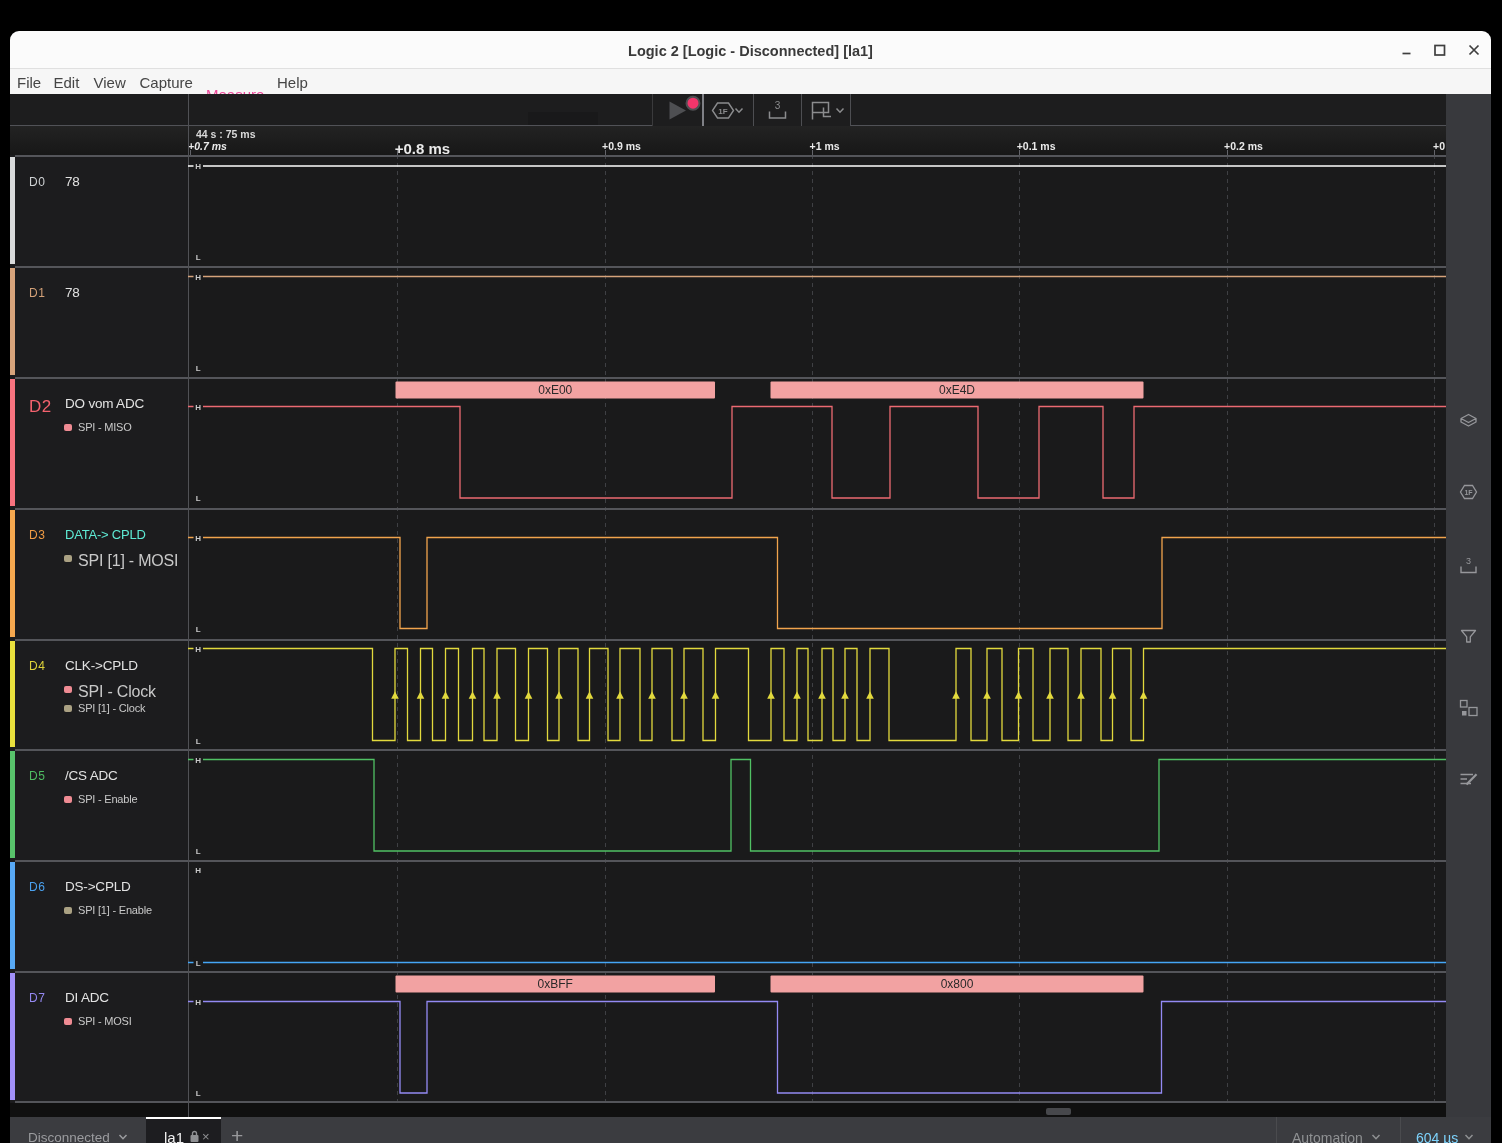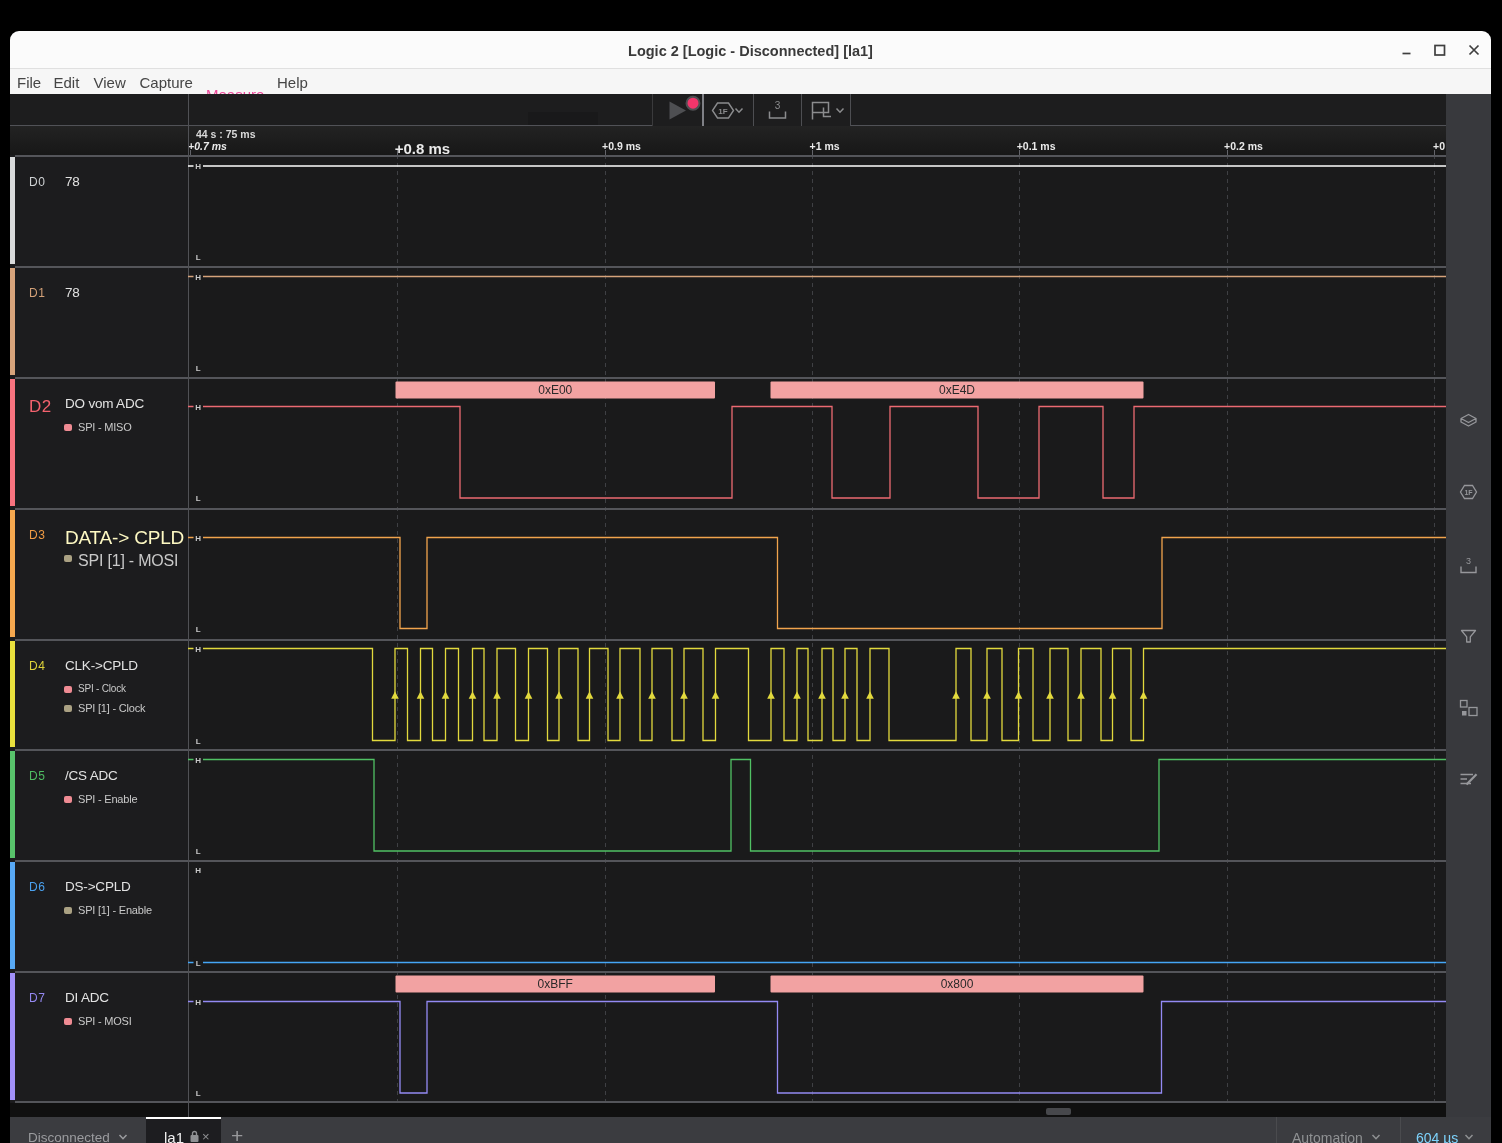--- a/index.html
+++ b/index.html
@@ -85,28 +85,28 @@
 <div class="abs" style="left:0;top:237px;width:5px;height:107px;background:#d6a37b;"></div>
 <div class="txt" style="left:19px;top:255px;font-size:12px;letter-spacing:0.5px;color:#d2a077;text-align:right;">D1</div>
 <div class="txt" style="left:55px;top:253.5px;font-size:13.5px;letter-spacing:-0.2px;color:#e2e2e2;">78</div>
 <div class="abs" style="left:0;top:348px;width:5px;height:127px;background:#f8737f;"></div>
 <div class="txt" style="left:19px;top:366px;font-size:17px;letter-spacing:0.5px;color:#f4626e;">D2</div>
 <div class="txt" style="left:55px;top:364.5px;font-size:13.5px;letter-spacing:-0.2px;color:#e2e2e2;">DO vom ADC</div>
 <div class="abs" style="left:54px;top:392.5px;width:7.5px;height:7.5px;border-radius:2px;background:#ef8b93;"></div>
 <div class="txt" style="left:68px;top:390px;font-size:11px;letter-spacing:-0.2px;color:#c9c9c9;">SPI - MISO</div>
 <div class="abs" style="left:0;top:479px;width:5px;height:127px;background:#f6a84f;"></div>
 <div class="txt" style="left:19px;top:497px;font-size:12px;letter-spacing:0.5px;color:#f09b44;">D3</div>
-<div class="txt" style="left:55px;top:495.5px;font-size:19px;letter-spacing:-0.2px;color:#fef9c3;">DATA-&gt; CPLD</div>
+<div class="txt" style="left:55px;top:495.5px;font-size:13px;letter-spacing:-0.2px;color:#5eead4;">DATA-&gt; CPLD</div>
 <div class="abs" style="left:54px;top:523.5px;width:7.5px;height:7.5px;border-radius:2px;background:#aaa183;"></div>
 <div class="txt" style="left:68px;top:521px;font-size:16px;letter-spacing:-0.2px;color:#c9c9c9;">SPI [1] - MOSI</div>
 <div class="abs" style="left:0;top:610px;width:5px;height:106px;background:#e9e03d;"></div>
 <div class="txt" style="left:19px;top:628px;font-size:12px;letter-spacing:0.5px;color:#ddd23a;">D4</div>
 <div class="txt" style="left:55px;top:626.5px;font-size:13.5px;letter-spacing:-0.2px;color:#e2e2e2;">CLK-&gt;CPLD</div>
 <div class="abs" style="left:54px;top:654.5px;width:7.5px;height:7.5px;border-radius:2px;background:#ef8b93;"></div>
-<div class="txt" style="left:68px;top:652px;font-size:10px;letter-spacing:-0.2px;color:#c9c9c9;">SPI - Clock</div>
+<div class="txt" style="left:68px;top:652px;font-size:16px;letter-spacing:-0.2px;color:#c9c9c9;">SPI - Clock</div>
 <div class="abs" style="left:54px;top:673.5px;width:7.5px;height:7.5px;border-radius:2px;background:#aaa183;"></div>
 <div class="txt" style="left:68px;top:671px;font-size:11px;letter-spacing:-0.2px;color:#c9c9c9;">SPI [1] - Clock</div>
 <div class="abs" style="left:0;top:720px;width:5px;height:107px;background:#58c36b;"></div>
 <div class="txt" style="left:19px;top:738px;font-size:12px;letter-spacing:0.5px;color:#4fbd62;">D5</div>
 <div class="txt" style="left:55px;top:736.5px;font-size:13.5px;letter-spacing:-0.2px;color:#e2e2e2;">/CS ADC</div>
 <div class="abs" style="left:54px;top:764.5px;width:7.5px;height:7.5px;border-radius:2px;background:#ef8b93;"></div>
 <div class="txt" style="left:68px;top:762px;font-size:11px;letter-spacing:-0.2px;color:#c9c9c9;">SPI - Enable</div>
 <div class="abs" style="left:0;top:831px;width:5px;height:107px;background:#58a9f6;"></div>
 <div class="txt" style="left:19px;top:849px;font-size:12px;letter-spacing:0.5px;color:#4aa1ef;">D6</div>
 <div class="txt" style="left:55px;top:847.5px;font-size:13.5px;letter-spacing:-0.2px;color:#e2e2e2;">DS-&gt;CPLD</div>

